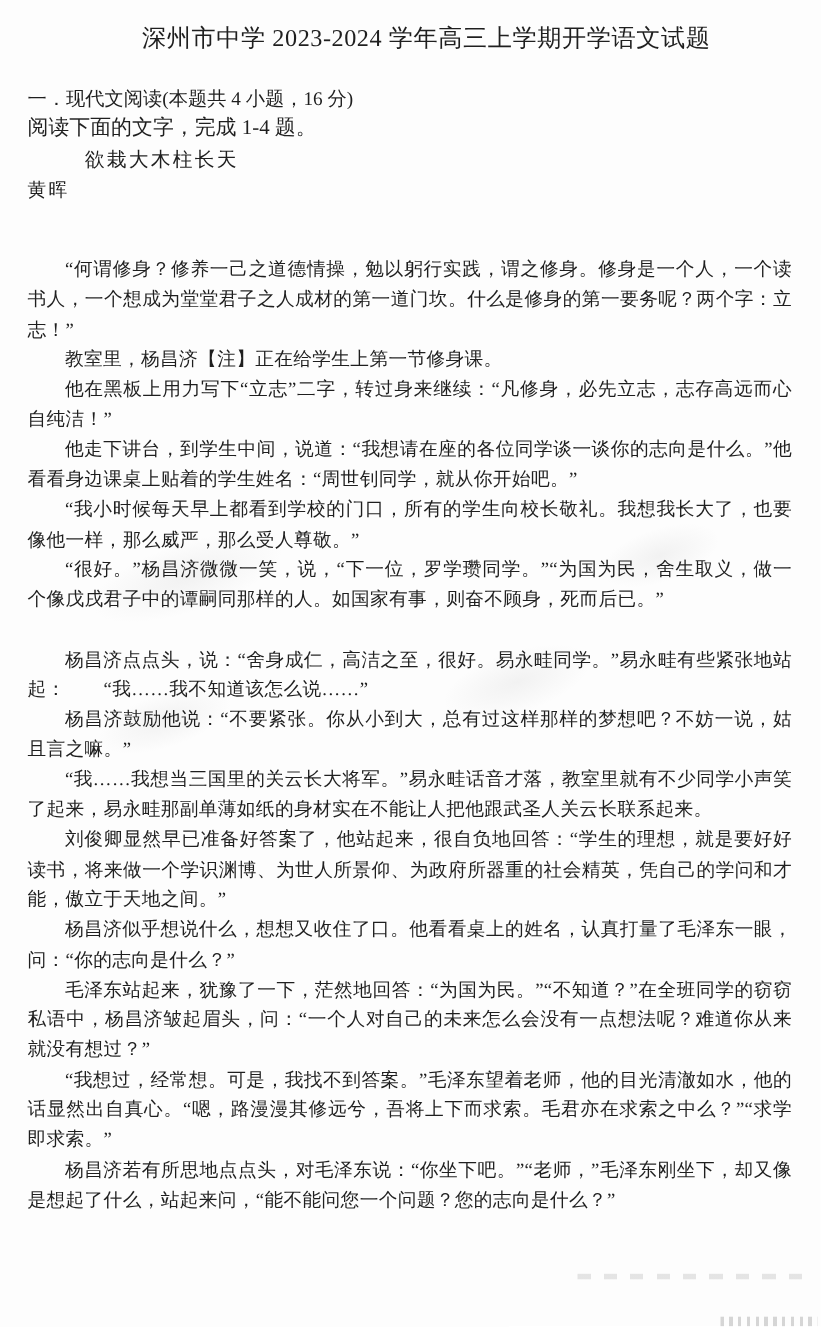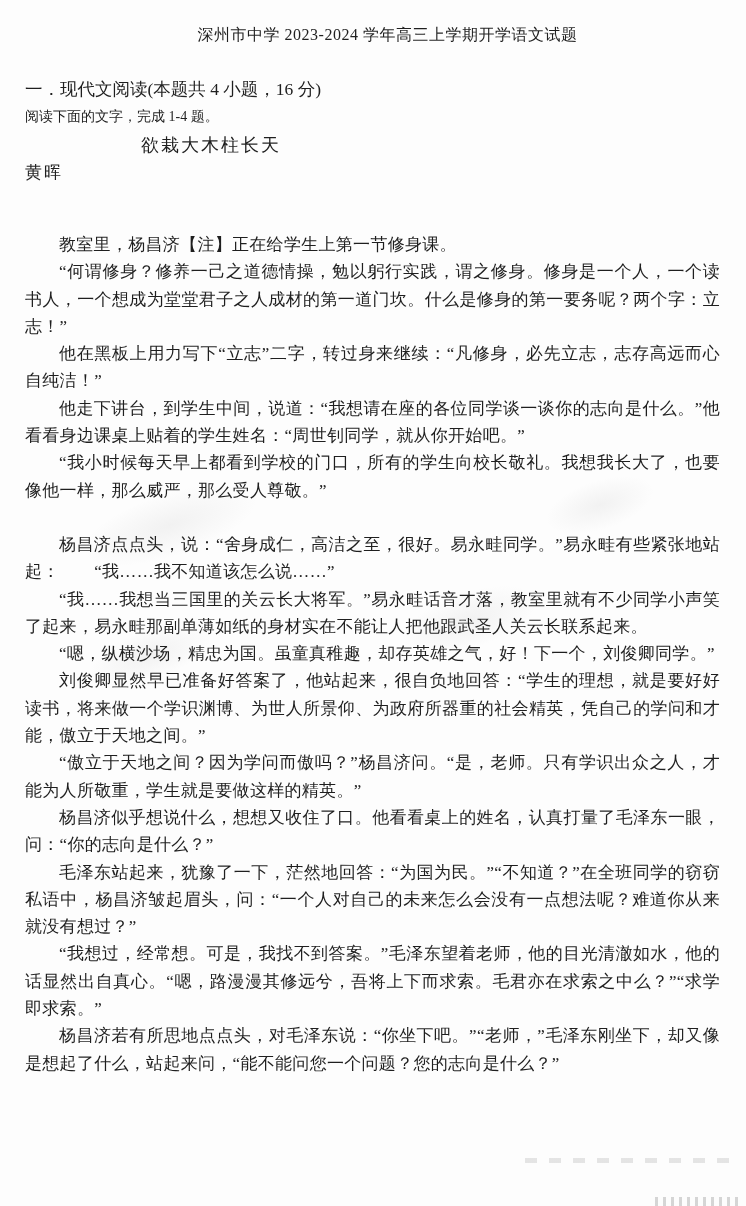--- a/index.html
+++ b/index.html
@@ -16,41 +16,41 @@
     font-family: "Liberation Serif", "DejaVu Serif", serif;
     color: #1f1f1f;
     box-sizing: border-box;
   }
   .content {
     position: relative;
     padding: 22px 26px 0 25px;
     z-index: 2;
   }
   .doc-title {
-    font-size: 16px;
+    font-size: 22px;
     font-weight: 400;
     text-align: center;
     margin: 0 0 12px 30px;
     line-height: 26px;
     letter-spacing: 0.5px;
   }
   .section-heading {
     font-size: 17.5px;
     line-height: 28px;
     margin-top: 27px;
   }
   .instruction {
-    font-size: 14px;
+    font-size: 19px;
     line-height: 28px;
     font-family: Liberation Serif, serif;
   }
   .passage-title {
     font-size: 18px;
     line-height: 28px;
-    margin-left: 116px;
+    margin-left: 52px;
     letter-spacing: 2px;
   }
   .passage-author {
     font-size: 17px;
     line-height: 28px;
     letter-spacing: 2px;
   }
   .passage-body {
     margin-top: 44px;
   }
@@ -102,31 +102,31 @@
 <body>
 
 <div class="page">
   <div class="content">
     <h1 class="doc-title">深州市中学 2023-2024 学年高三上学期开学语文试题</h1>
     <div class="section-heading">一．现代文阅读(本题共 4 小题，16 分)</div>
     <div class="instruction">阅读下面的文字，完成 1-4 题。</div>
     <div class="passage-title">欲栽大木柱长天</div>
     <div class="passage-author">黄晖</div>
     <div class="passage-body">
+        <p>“何谓修身？修养一己之道德情操，勉以躬行实践，谓之修身。修身是一个人，一个读书人，一个想成为堂堂君子之人成材的第一道门坎。什么是修身的第一要务呢？两个字：立志！”</p>
         <p>教室里，杨昌济【注】正在给学生上第一节修身课。</p>
-        <p>“何谓修身？修养一己之道德情操，勉以躬行实践，谓之修身。修身是一个人，一个读书人，一个想成为堂堂君子之人成材的第一道门坎。什么是修身的第一要务呢？两个字：立志！”</p>
         <p>他在黑板上用力写下“立志”二字，转过身来继续：“凡修身，必先立志，志存高远而心自纯洁！”</p>
         <p>他走下讲台，到学生中间，说道：“我想请在座的各位同学谈一谈你的志向是什么。”他看看身边课桌上贴着的学生姓名：“周世钊同学，就从你开始吧。”</p>
         <p>“我小时候每天早上都看到学校的门口，所有的学生向校长敬礼。我想我长大了，也要像他一样，那么威严，那么受人尊敬。”</p>
+        <p>“很好。”杨昌济微微一笑，说，“下一位，罗学瓒同学。”“为国为民，舍生取义，做一个像戊戌君子中的谭嗣同那样的人。如国家有事，则奋不顾身，死而后已。”</p>
         <p class="blank"></p>
         <p>杨昌济点点头，说：“舍身成仁，高洁之至，很好。易永畦同学。”易永畦有些紧张地站起：　　“我……我不知道该怎么说……”</p>
+        <p>杨昌济鼓励他说：“不要紧张。你从小到大，总有过这样那样的梦想吧？不妨一说，姑且言之嘛。”</p>
         <p>“我……我想当三国里的关云长大将军。”易永畦话音才落，教室里就有不少同学小声笑了起来，易永畦那副单薄如纸的身材实在不能让人把他跟武圣人关云长联系起来。</p>
-        <p>“嗯，纵横沙场，精忠为国。虽童真稚趣，却存英雄之气，好！下一个，刘俊卿同学。”</p>
         <p>刘俊卿显然早已准备好答案了，他站起来，很自负地回答：“学生的理想，就是要好好读书，将来做一个学识渊博、为世人所景仰、为政府所器重的社会精英，凭自己的学问和才能，傲立于天地之间。”</p>
-        <p>“傲立于天地之间？因为学问而傲吗？”杨昌济问。“是，老师。只有学识出众之人，才能为人所敬重，学生就是要做这样的精英。”</p>
         <p>杨昌济似乎想说什么，想想又收住了口。他看看桌上的姓名，认真打量了毛泽东一眼，问：“你的志向是什么？”</p>
         <p>毛泽东站起来，犹豫了一下，茫然地回答：“为国为民。”“不知道？”在全班同学的窃窃私语中，杨昌济皱起眉头，问：“一个人对自己的未来怎么会没有一点想法呢？难道你从来就没有想过？”</p>
         <p>“我想过，经常想。可是，我找不到答案。”毛泽东望着老师，他的目光清澈如水，他的话显然出自真心。“嗯，路漫漫其修远兮，吾将上下而求索。毛君亦在求索之中么？”“求学即求索。”</p>
         <p>杨昌济若有所思地点点头，对毛泽东说：“你坐下吧。”“老师，”毛泽东刚坐下，却又像是想起了什么，站起来问，“能不能问您一个问题？您的志向是什么？”</p>
       </div>
   </div>
 
   <div class="scan-watermark wm-1"></div>
   <div class="scan-watermark wm-2"></div>
   <div class="scan-watermark wm-3"></div>

